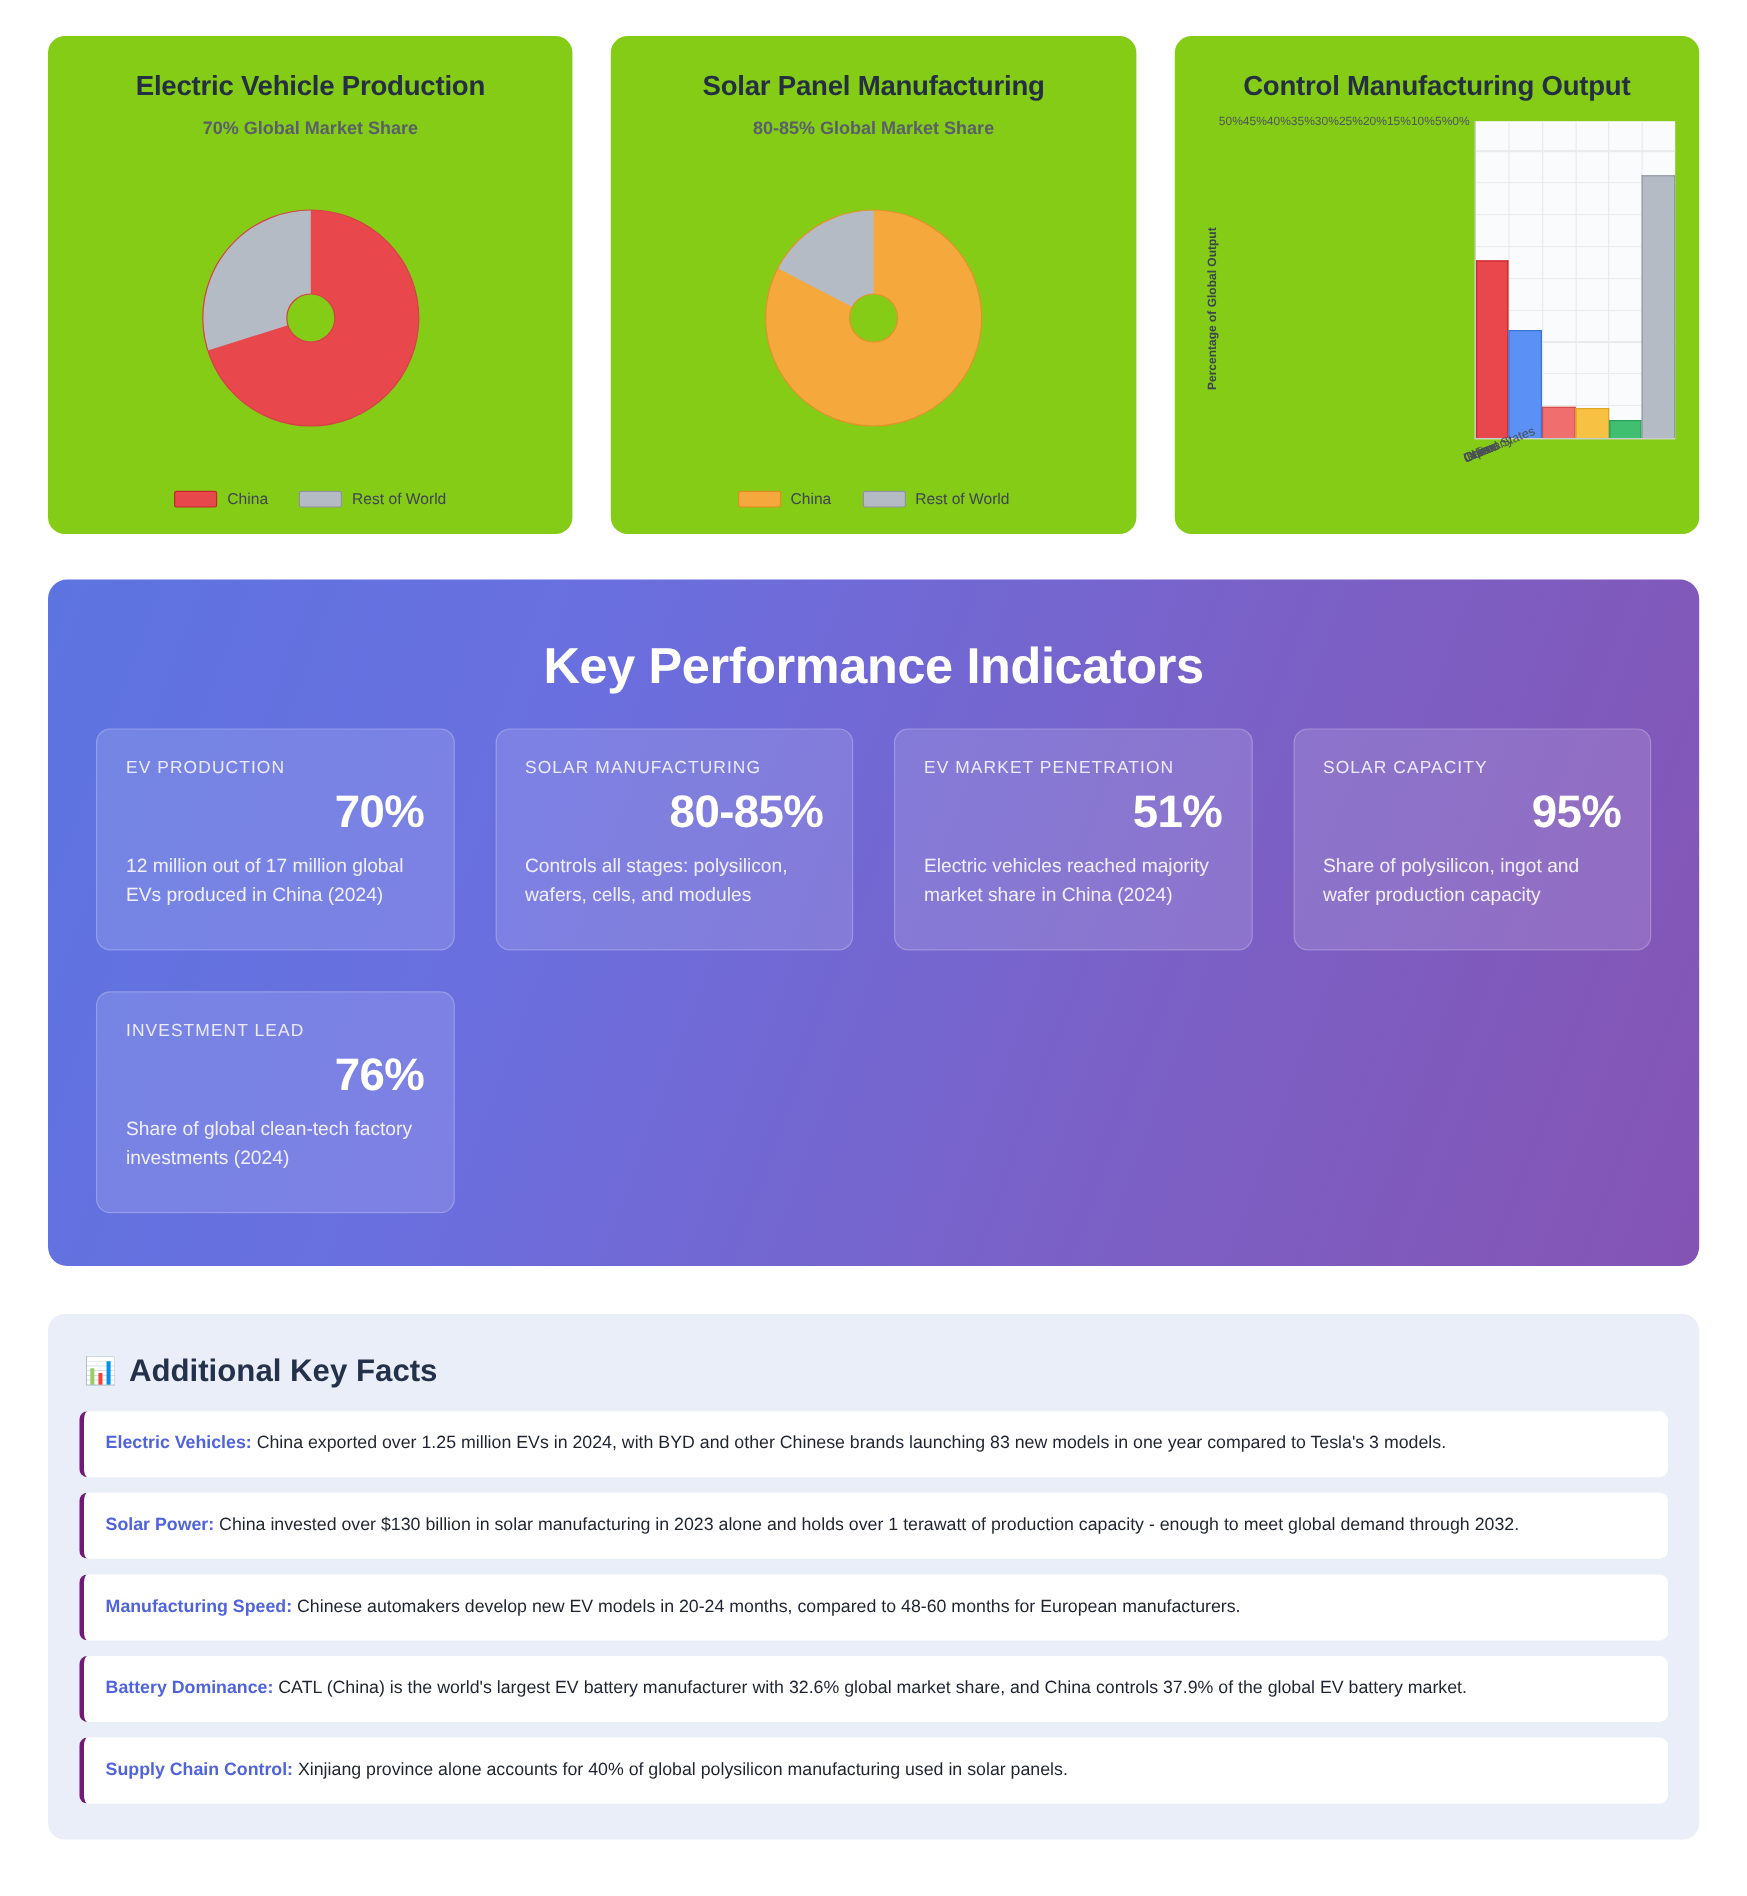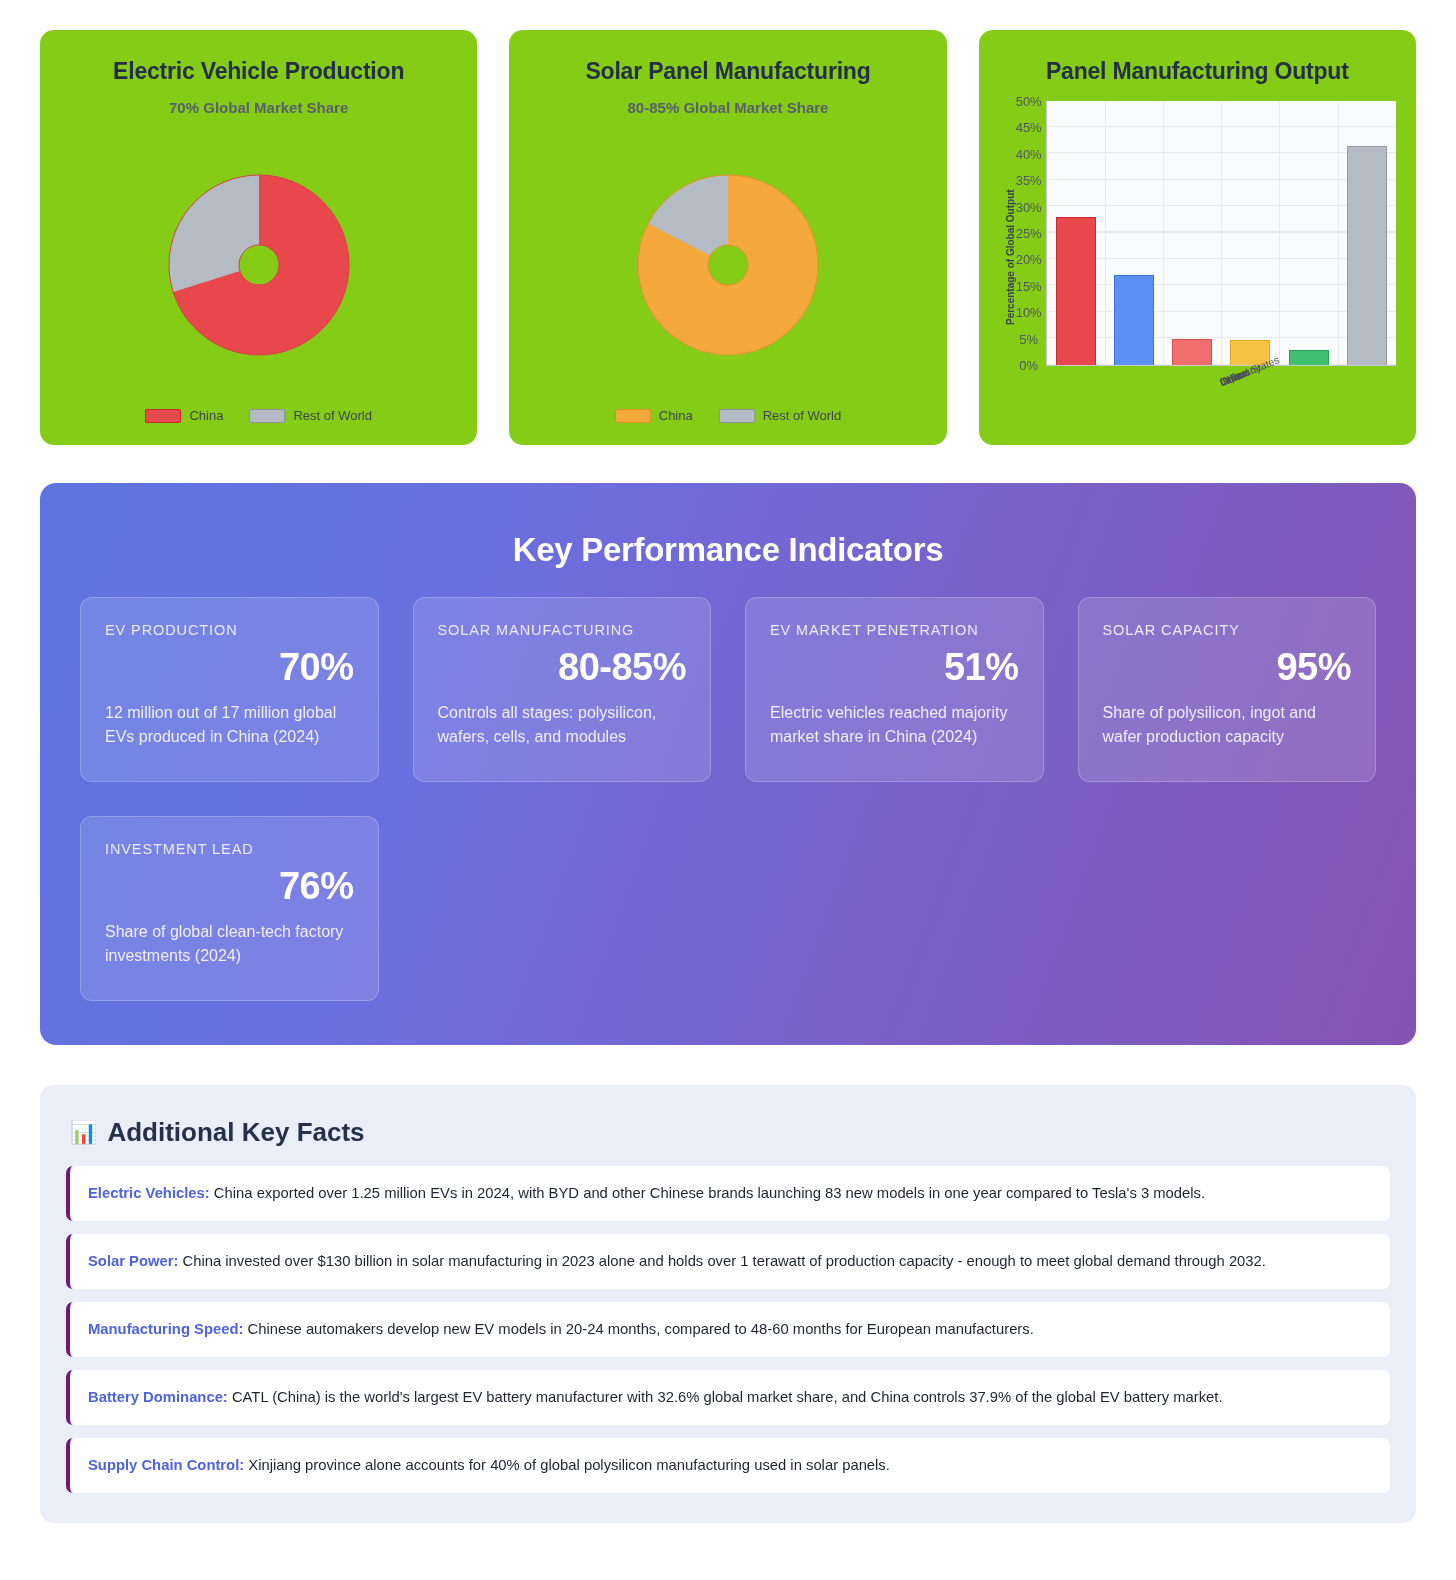--- a/index.html
+++ b/index.html
@@ -90,26 +90,26 @@
     font-weight: bold;
     color: #3b4252;
     text-align: center;
     padding: 0 2px 40px 0;
     display: flex;
     align-items: center;
     justify-content: center;
   }
   .y-ticks {
     display: flex;
-    flex-direction: column;
+    flex-direction: row;
     justify-content: space-between;
-    font-size: 13px;
+    font-size: 10px;
     color: #52565e;
     height: 265px;
-    text-align: center;
+    text-align: left;
     padding-right: 4px;
     margin-top: 2px;
   }
   .y-ticks span { line-height: 1px; height: 1px; }
   .plot {
     position: relative;
     flex: 1;
     height: 265px;
     margin-top: 2px;
     border-left: 1px solid #c9ccd1;
@@ -153,21 +153,21 @@
   
   .kpi-panel {
     margin: 38px 40px 0 40px;
     background: linear-gradient(110deg, #5d74e0 0%, #6a6fdf 30%, #7c5fc4 70%, #8454b4 100%);
     border-radius: 16px;
     padding: 30px 40px 44px 40px;
   }
   .kpi-title {
     text-align: center;
     color: #ffffff;
-    font-size: 33px;
+    font-size: 42px;
     font-weight: bold;
     margin: 18px 0 28px 0;
     letter-spacing: -0.3px;
   }
   .kpi-grid {
     display: grid;
     grid-template-columns: repeat(4, 1fr);
     gap: 34px;
   }
   .kpi-card {
@@ -278,21 +278,21 @@
           <span class="legend-label">China</span>
         </div>
         <div class="legend-item">
           <span class="legend-swatch" style="background:#b5bbc4;border:1.5px solid #8d949e;"></span>
           <span class="legend-label">Rest of World</span>
         </div>
       </div>
     </div>
 
     <div class="chart-card">
-      <div class="chart-title">Panel Manufacturing Output</div>
+      <div class="chart-title">Control Manufacturing Output</div>
       <div class="bar-area">
         <div class="y-axis-title">Percentage of Global Output</div>
         <div class="y-ticks">
           <span>50%</span>
           <span>45%</span>
           <span>40%</span>
           <span>35%</span>
           <span>30%</span>
           <span>25%</span>
           <span>20%</span>

